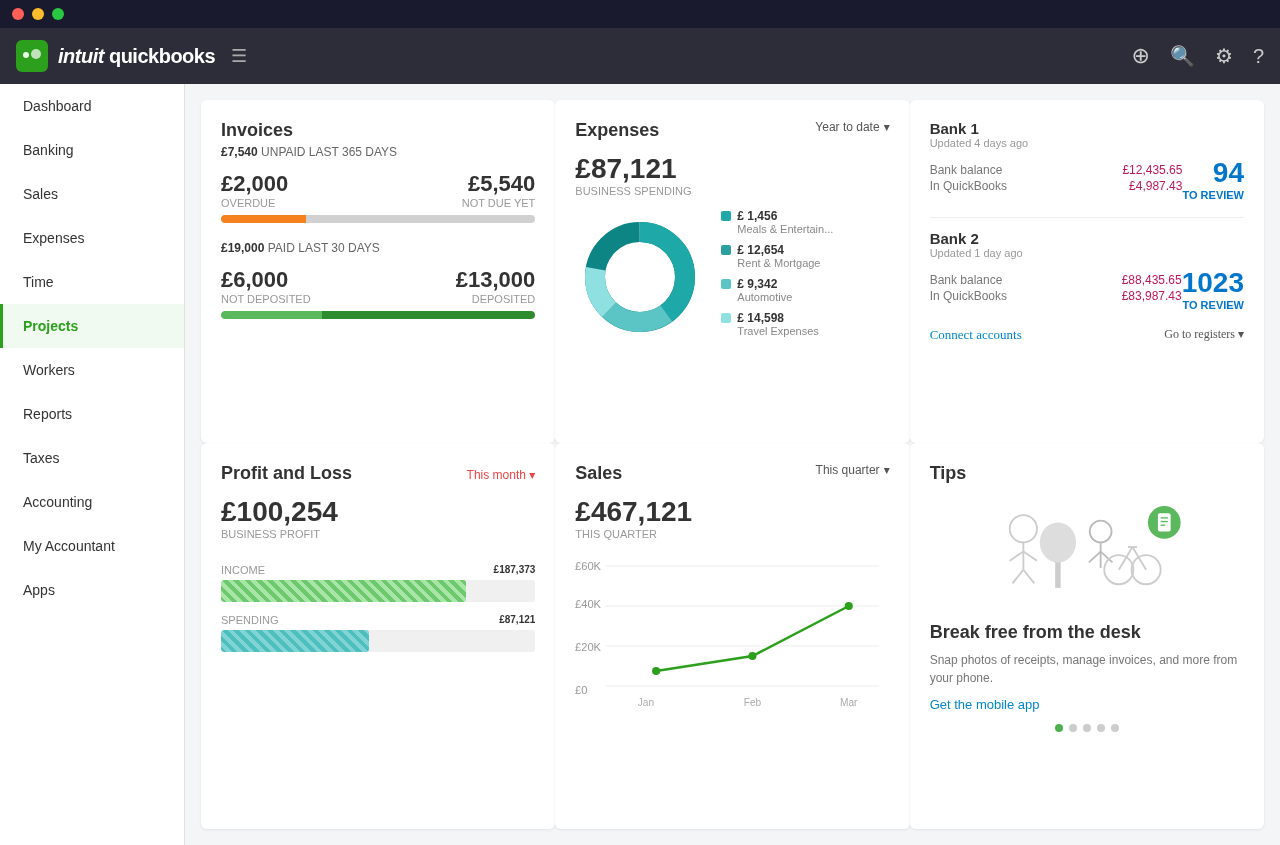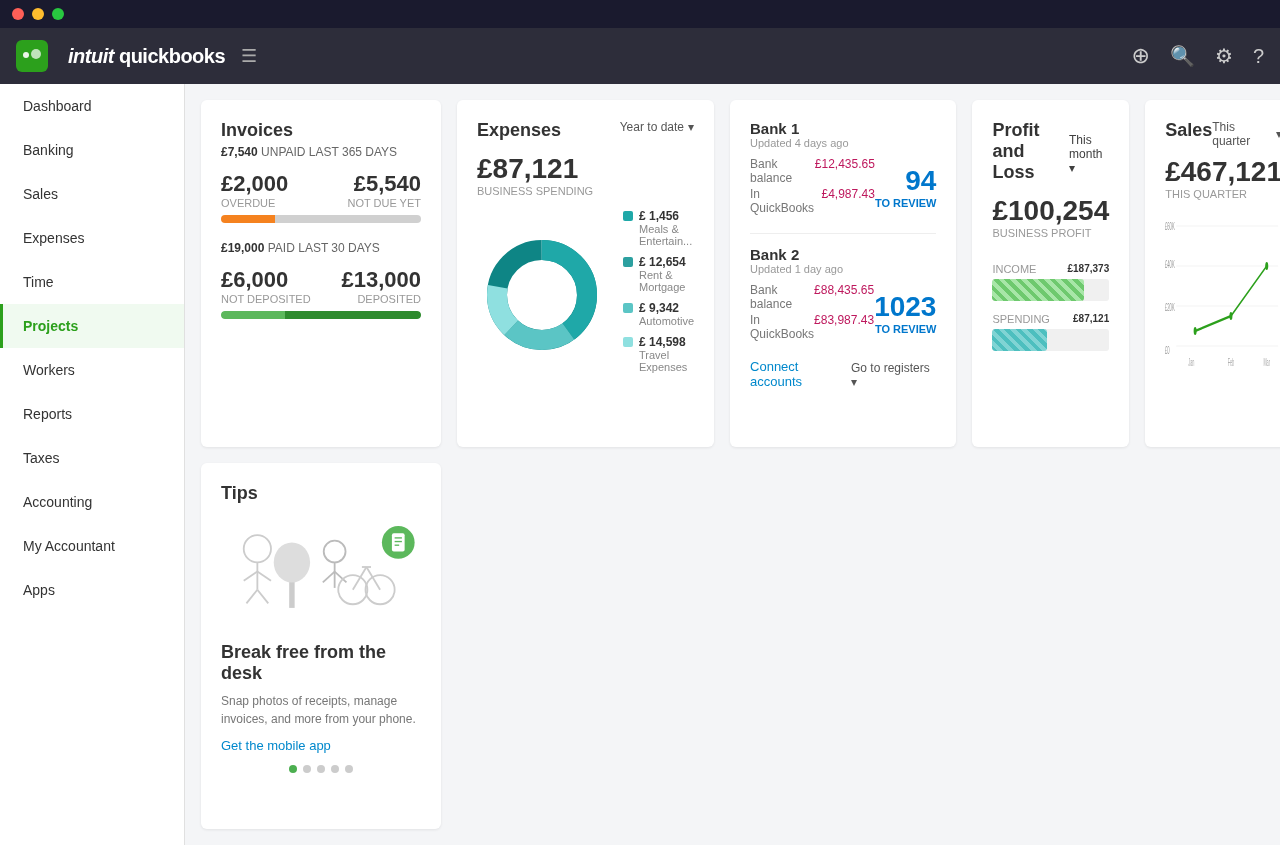--- a/index.html
+++ b/index.html
@@ -22,21 +22,21 @@
     
     .header {
       background: #2d2d3a;
       height: 56px;
       display: flex;
       align-items: center;
       padding: 0 16px;
       justify-content: space-between;
     }
     .header-left { display: flex; align-items: center; gap: 16px; }
-    .logo { display: flex; align-items: center; gap: 20px; }
+    .logo { display: flex; align-items: center; gap: 10px; }
     .logo-icon {
       background: #2ca01c;
       border-radius: 6px;
       width: 32px; height: 32px;
       display: flex; align-items: center; justify-content: center;
       color: white; font-weight: bold; font-size: 11px;
     }
     .logo-text { color: white; font-size: 20px; font-weight: 600; letter-spacing: -0.5px; }
     .logo-text span { font-style: italic; }
     .hamburger { color: #aaa; font-size: 18px; cursor: pointer; }
@@ -67,23 +67,23 @@
       font-weight: 600;
       color: #2ca01c;
     }
 
     
     .main {
       flex: 1;
       padding: 16px;
       overflow-y: auto;
       display: grid;
-      grid-template-columns: 1fr 1fr 1fr 1fr 1fr;
+      grid-template-columns: 1fr 1fr 1fr;
       grid-template-rows: auto auto;
-      gap: 16px;
+      gap: 0;
     }
 
     .card {
       background: white;
       border-radius: 6px;
       padding: 20px;
       box-shadow: 0 1px 3px rgba(0,0,0,0.08);
     }
 
     .card-title {
@@ -125,27 +125,27 @@
     .bank-updated { font-size: 11px; color: #999; margin-bottom: 8px; }
     .bank-row { display: flex; justify-content: center; align-items: center; }
     .bank-amounts { flex: 1; }
     .bank-line { display: flex; justify-content: space-between; font-size: 12px; margin-bottom: 2px; }
     .bank-line-label { color: #777; }
     .bank-line-value { color: #be185d; font-weight: 500; }
     .review-badge { text-align: right; }
     .review-number { font-size: 28px; font-weight: 700; color: #0077cc; }
     .review-label { font-size: 11px; color: #0077cc; text-transform: uppercase; font-weight: 600; }
     .bank-divider { border: none; border-top: 1px solid #eee; margin: 12px 0; }
-    .connect-row { display: flex; justify-content: space-between; align-items: flex-end; margin-top: 0; }
+    .connect-row { display: flex; justify-content: space-between; align-items: flex-start; margin-top: 0; font-family: Liberation Serif, serif; }
     .connect-link { font-size: 13px; color: #0088cc; cursor: pointer; font-weight: 500; }
     .register-link { font-size: 12px; color: #555; cursor: pointer; }
 
     
     .pnl-header { display: flex; justify-content: space-between; align-items: center; margin-bottom: 8px; }
-    .month-selector { font-size: 12px; color: #404040; cursor: pointer; }
+    .month-selector { font-size: 12px; color: #ef4444; cursor: pointer; }
     .pnl-bars { margin-top: 24px; }
     .bar-row { margin-bottom: 12px; }
     .bar-label-row { display: flex; justify-content: space-between; margin-bottom: 4px; }
     .bar-label { font-size: 11px; text-transform: uppercase; color: #999; }
     .bar-value { font-size: 10px; font-weight: 700; color: #333; }
     .bar-track { height: 22px; background: #f0f0f0; border-radius: 3px; overflow: hidden; position: relative; }
     .bar-fill { height: 100%; border-radius: 3px; }
     .bar-income { background: repeating-linear-gradient(45deg, #6ec96e, #6ec96e 4px, #a8e6a8 4px, #a8e6a8 8px); }
     .bar-spending { background: repeating-linear-gradient(45deg, #4dbfbf, #4dbfbf 4px, #80d4d4 4px, #80d4d4 8px); }
 

